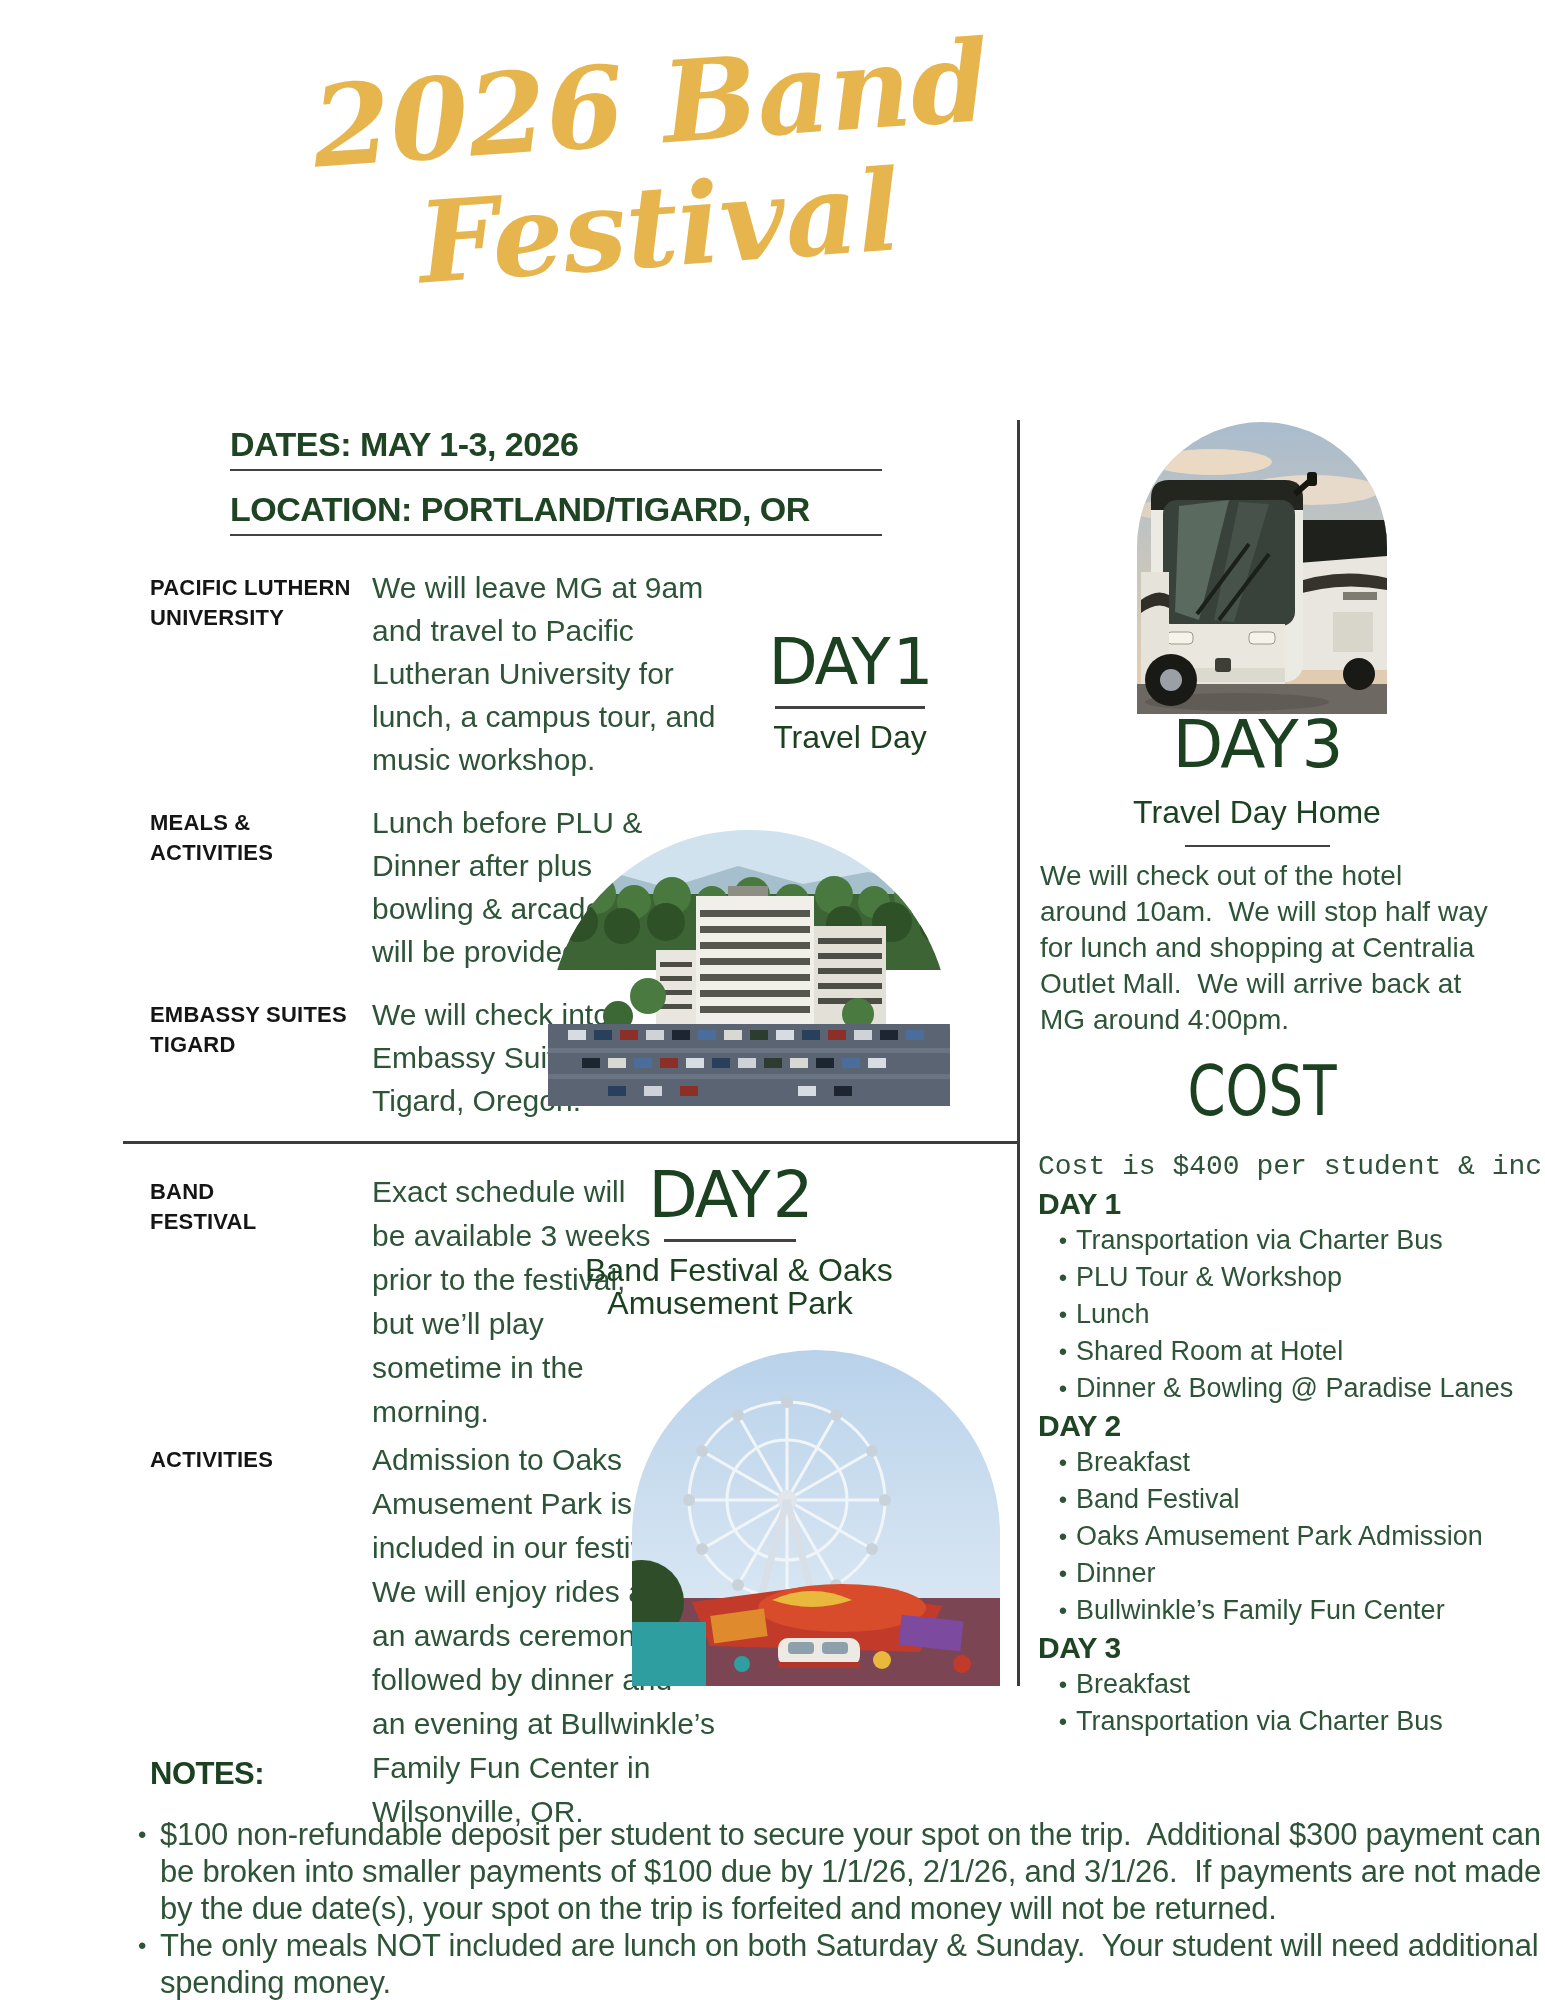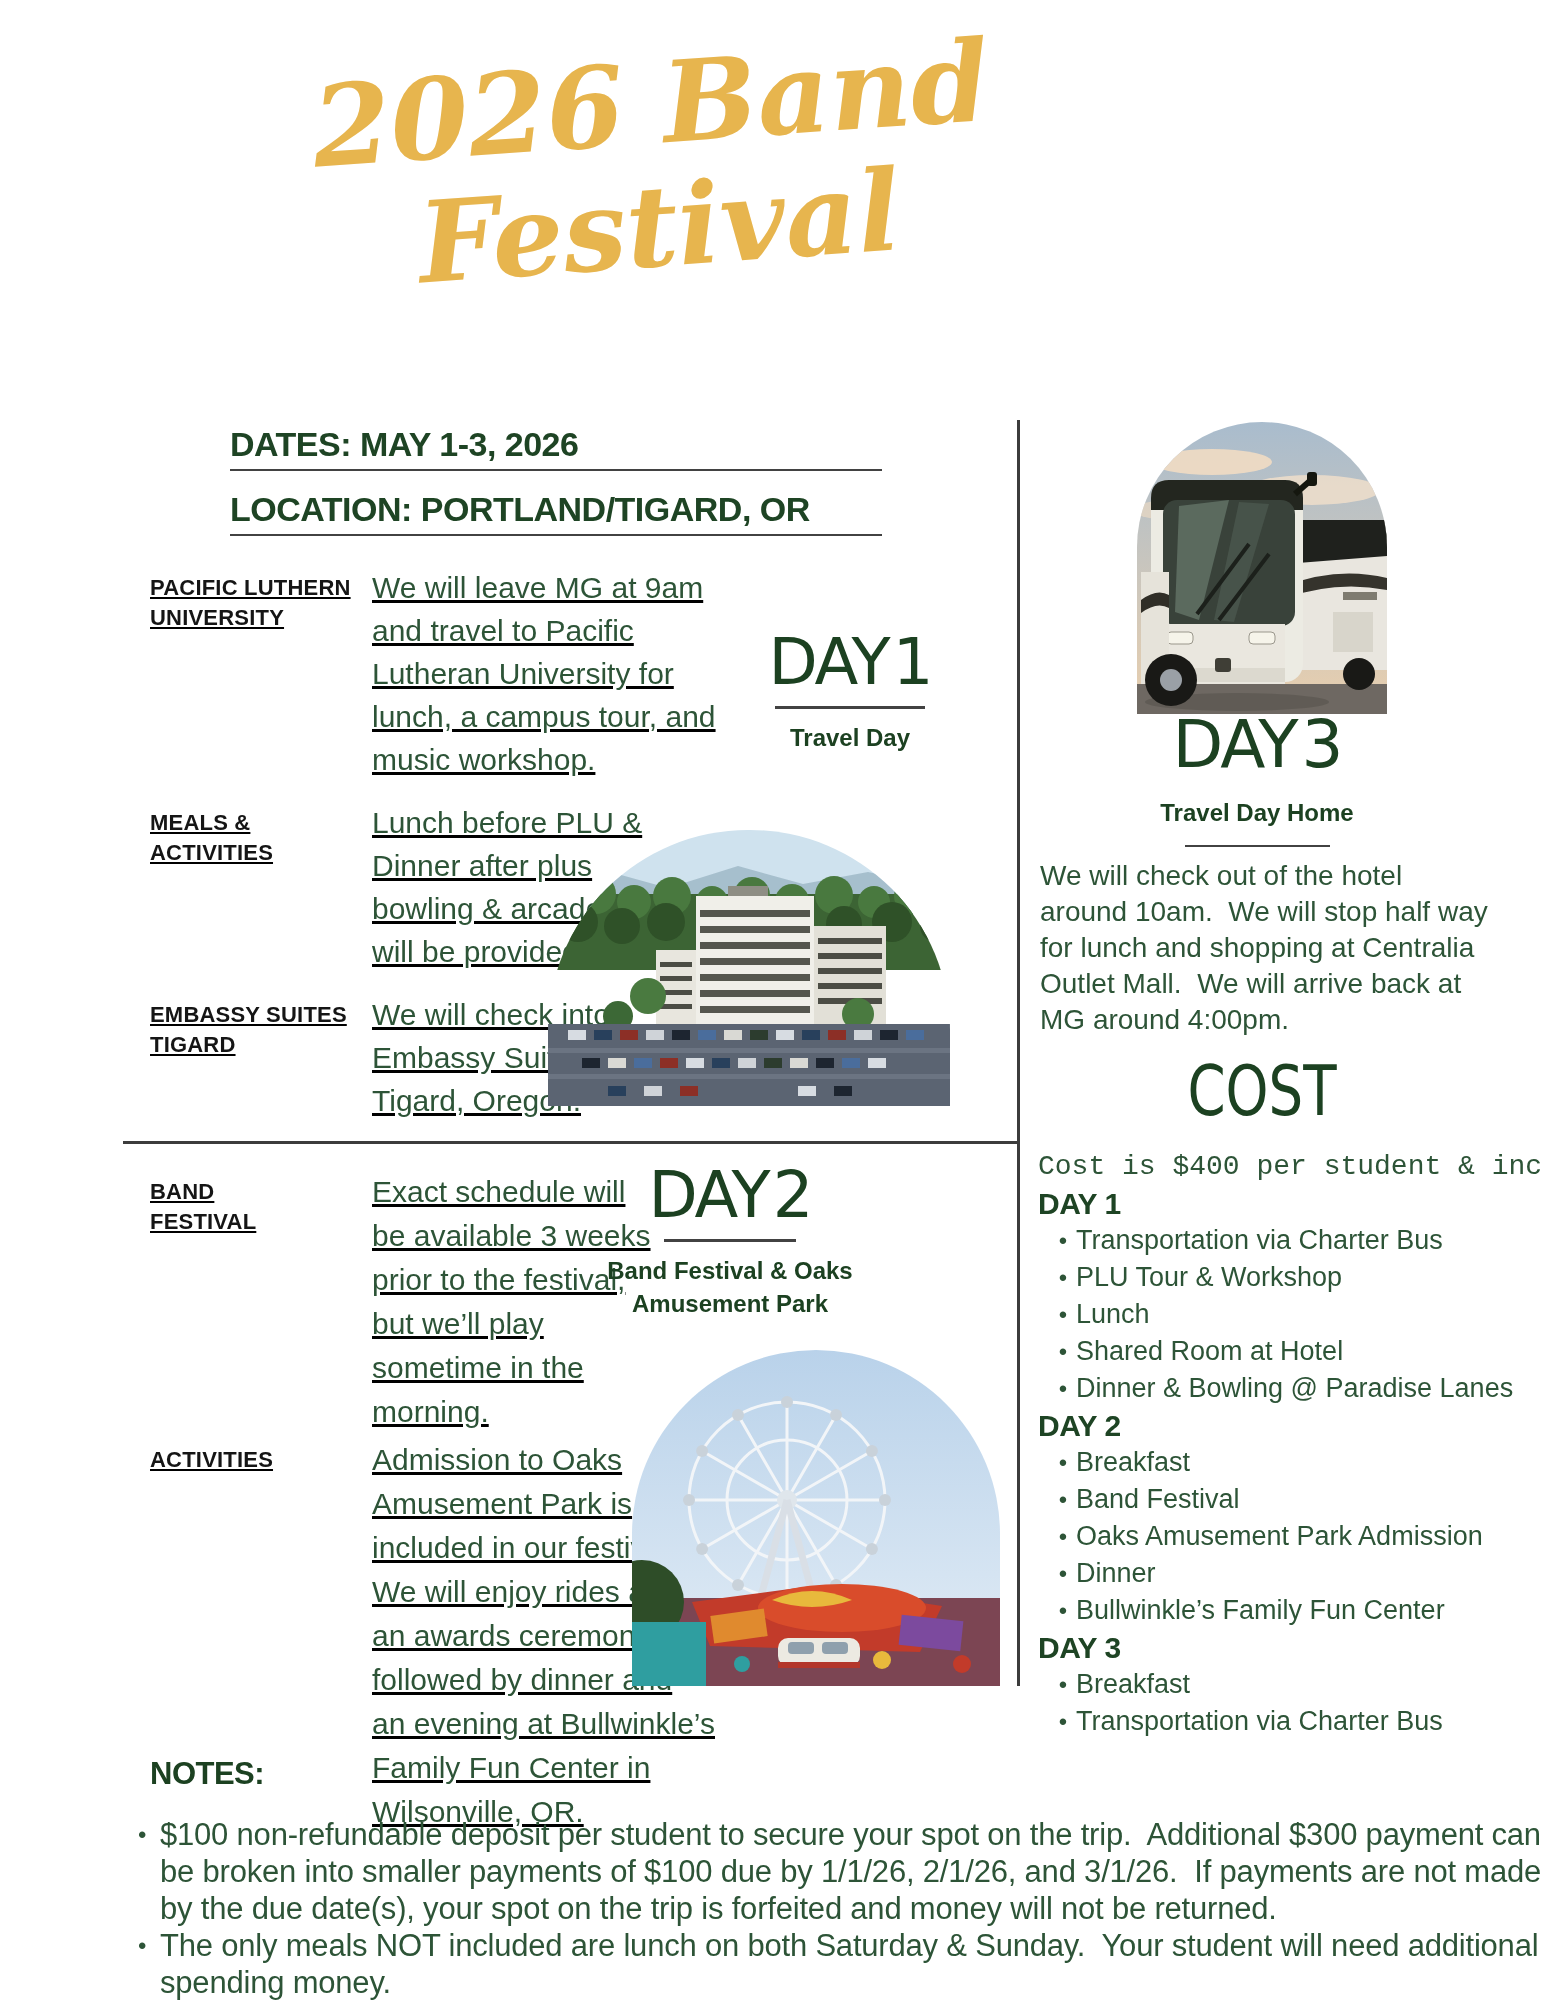--- a/index.html
+++ b/index.html
@@ -19,41 +19,41 @@
     font-family:"DejaVu Sans",sans-serif;font-size:158px;line-height:1;
     letter-spacing:-10px;color:var(--dgreen);z-index:2;}
 
   
   .info-block{left:185px;top:424px;width:697px;}
   .info-row{font-size:34px;line-height:40px;font-weight:700;color:#1E4424;
     letter-spacing:-0.5px;padding-bottom:5px;border-bottom:2.5px solid var(--rule);
     margin-bottom:18px;white-space:pre;margin-left:45px;}
 
   
-  .rows{left:150px;top:566px;width:585px;text-decoration:underline;}
+  .rows{left:150px;top:566px;width:585px;}
   .rows2{left:150px;top:1170px;width:585px;}
   .srow{display:grid;grid-template-columns:222px 1fr;margin-bottom:20px;}
   .rows2 .srow{margin-bottom:4px;}
   .slabel{font-size:22px;line-height:30px;font-weight:700;color:var(--black);
     letter-spacing:0.2px;padding-top:7px;}
   .sbody{font-size:30px;line-height:43px;color:var(--green);}
   .rows2 .sbody{line-height:44px;}
 
   
   .dayblock{text-align:center;}
   .day1{left:710px;top:630px;width:280px;}
   .day2{left:585px;top:1163px;width:290px;}
   .day3{left:1107px;top:712px;width:300px;}
   .day-title{font-family:"DejaVu Sans",sans-serif;font-size:64px;line-height:1;
     color:var(--dgreen);letter-spacing:-2px;word-spacing:-14px;}
   .day3 .day-title{font-size:66px;}
   .day-rule{height:2.5px;background:var(--rule);margin:12px auto 12px;}
   .day1 .day-rule{width:150px;}
   .day2 .day-rule{width:132px;}
-  .day-sub{font-size:24px;line-height:33px;font-weight:700;color:var(--dgreen);text-align:center;}
+  .day-sub{font-size:32px;line-height:33px;font-weight:400;color:var(--dgreen);text-align:center;}
   .day3-rule{height:2px;background:var(--rule);width:145px;margin:16px auto 0;}
 
   
   .arch{overflow:hidden;box-shadow:0 0 0 0 transparent;}
   .arch svg{display:block;}
   .hotel{left:548px;top:830px;width:402px;height:276px;border-radius:200px 200px 0 0;}
   .ferris{left:632px;top:1350px;width:368px;height:336px;border-radius:184px 184px 0 0;}
   .bus{left:1137px;top:422px;width:250px;height:292px;border-radius:125px 125px 0 0;}
 
   

